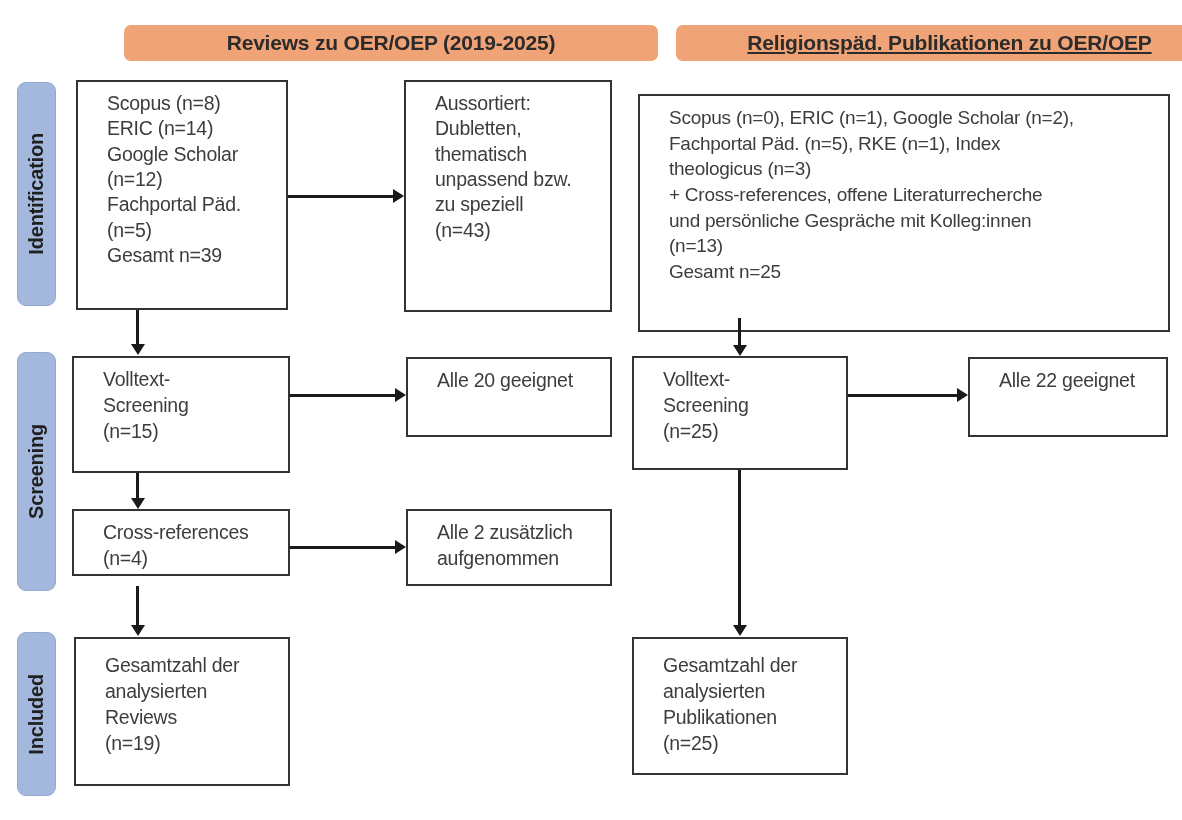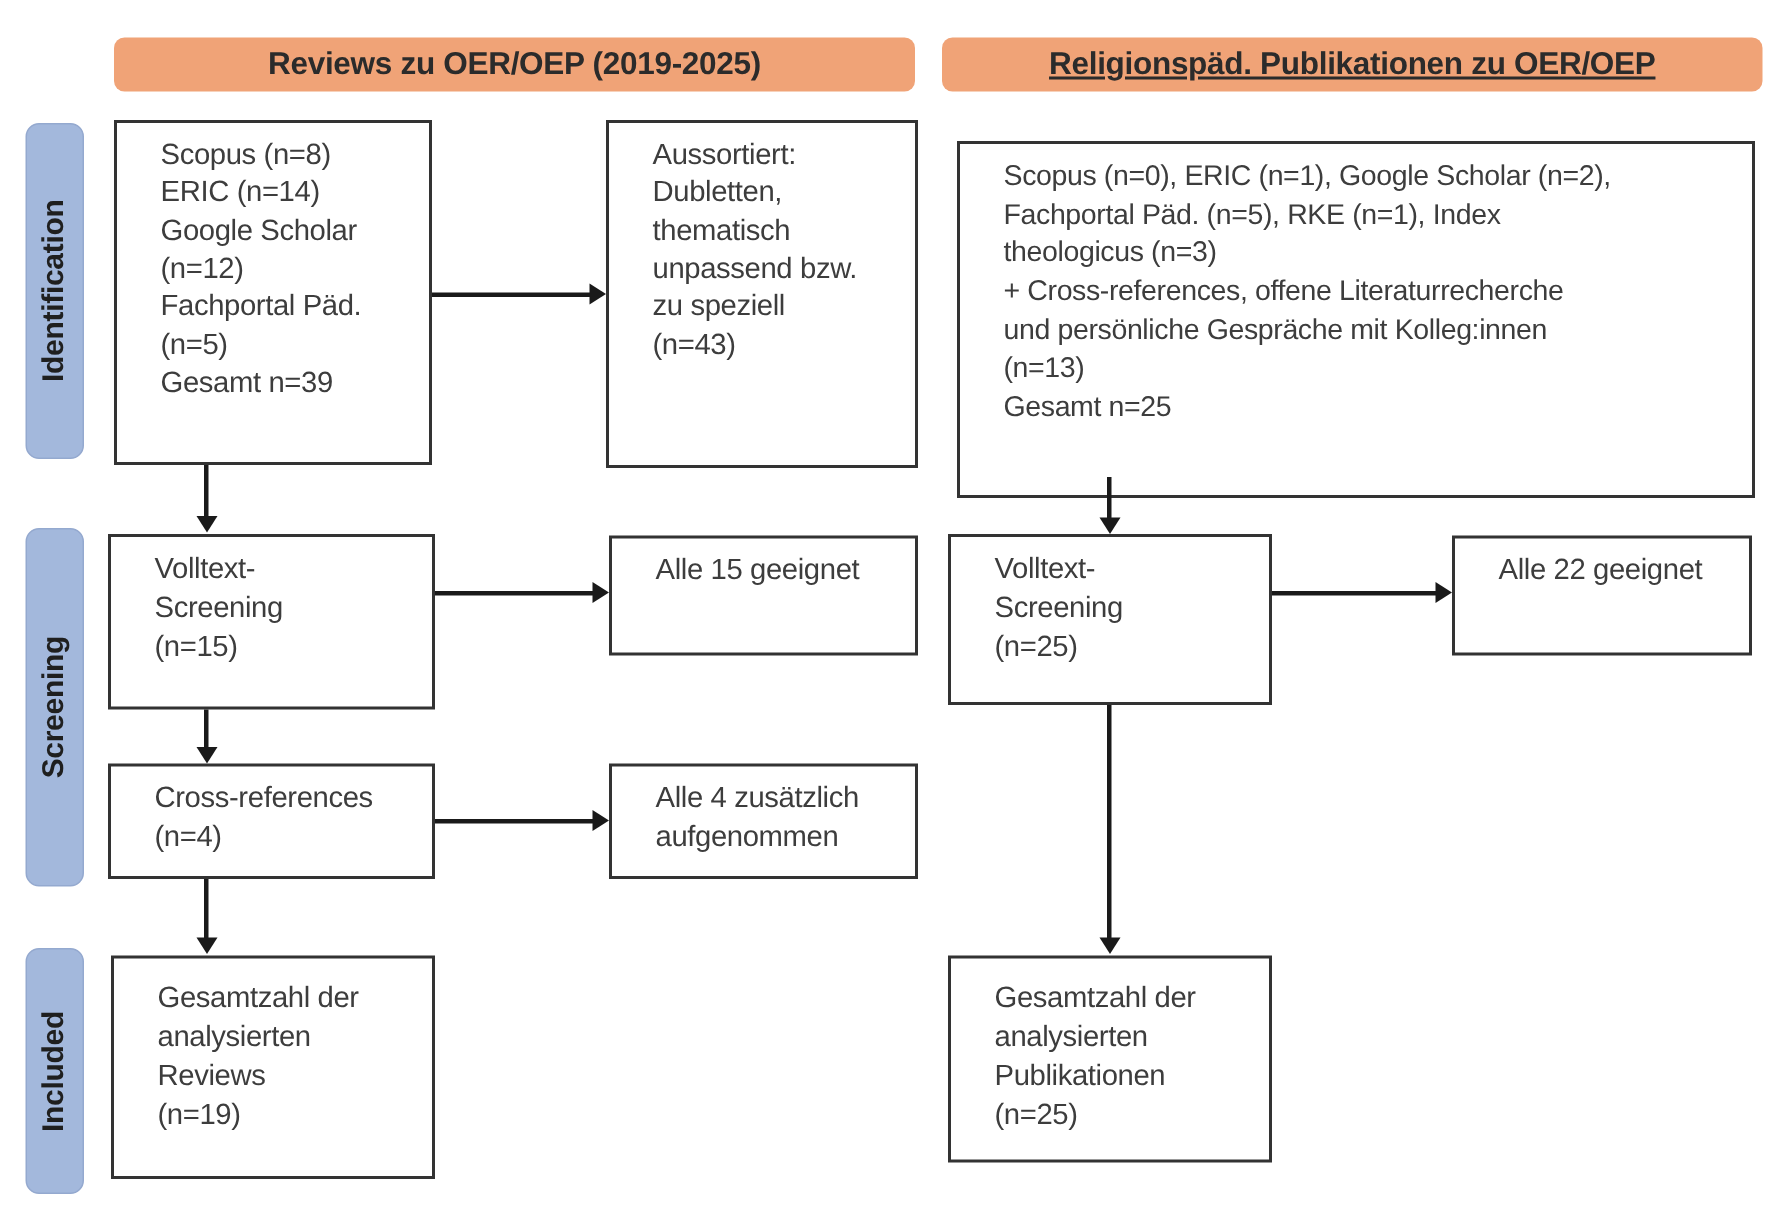--- a/index.html
+++ b/index.html
@@ -15,20 +15,21 @@
     position:absolute;
     background:#F0A377;
     border-radius:7px;
     color:#2b2b2b;
     font-weight:bold;
     font-size:21px;
     letter-spacing:-0.2px;
     display:flex;align-items:center;justify-content:center;
     text-align:center;
     box-sizing:border-box;
+    margin-left:48px;
   }
 
   
   .stage-pill{
     position:absolute;
     background:#A3B8DC;
     border:1px solid #94a9cf;
     border-radius:9px;
     box-sizing:border-box;
     display:flex;align-items:center;justify-content:center;
@@ -109,26 +110,26 @@
 Dubletten,
 thematisch
 unpassend bzw.
 zu speziell
 (n=43)</div>
 
   <div class="box" style="left:72px;top:356px;width:218px;height:117px;">Volltext-
 Screening
 (n=15)</div>
 
-  <div class="box" style="left:406px;top:357px;width:206px;height:80px;">Alle 15 geeignet</div>
+  <div class="box" style="left:406px;top:357px;width:206px;height:80px;">Alle 20 geeignet</div>
 
-  <div class="box" style="left:72px;top:509px;width:218px;height:77px;">Cross-references
+  <div class="box" style="left:72px;top:509px;width:218px;height:67px;">Cross-references
 (n=4)</div>
 
-  <div class="box" style="left:406px;top:509px;width:206px;height:77px;">Alle 4 zusätzlich
+  <div class="box" style="left:406px;top:509px;width:206px;height:77px;">Alle 2 zusätzlich
 aufgenommen</div>
 
   <div class="box" style="left:74px;top:637px;width:216px;height:149px;padding-top:14px;">Gesamtzahl der
 analysierten
 Reviews
 (n=19)</div>
 
   <div class="box wide" style="left:638px;top:80px;width:532px;height:238px;margin-top:14px;">Scopus (n=0), ERIC (n=1), Google Scholar (n=2),
 Fachportal Päd. (n=5), RKE (n=1), Index
 theologicus (n=3)

